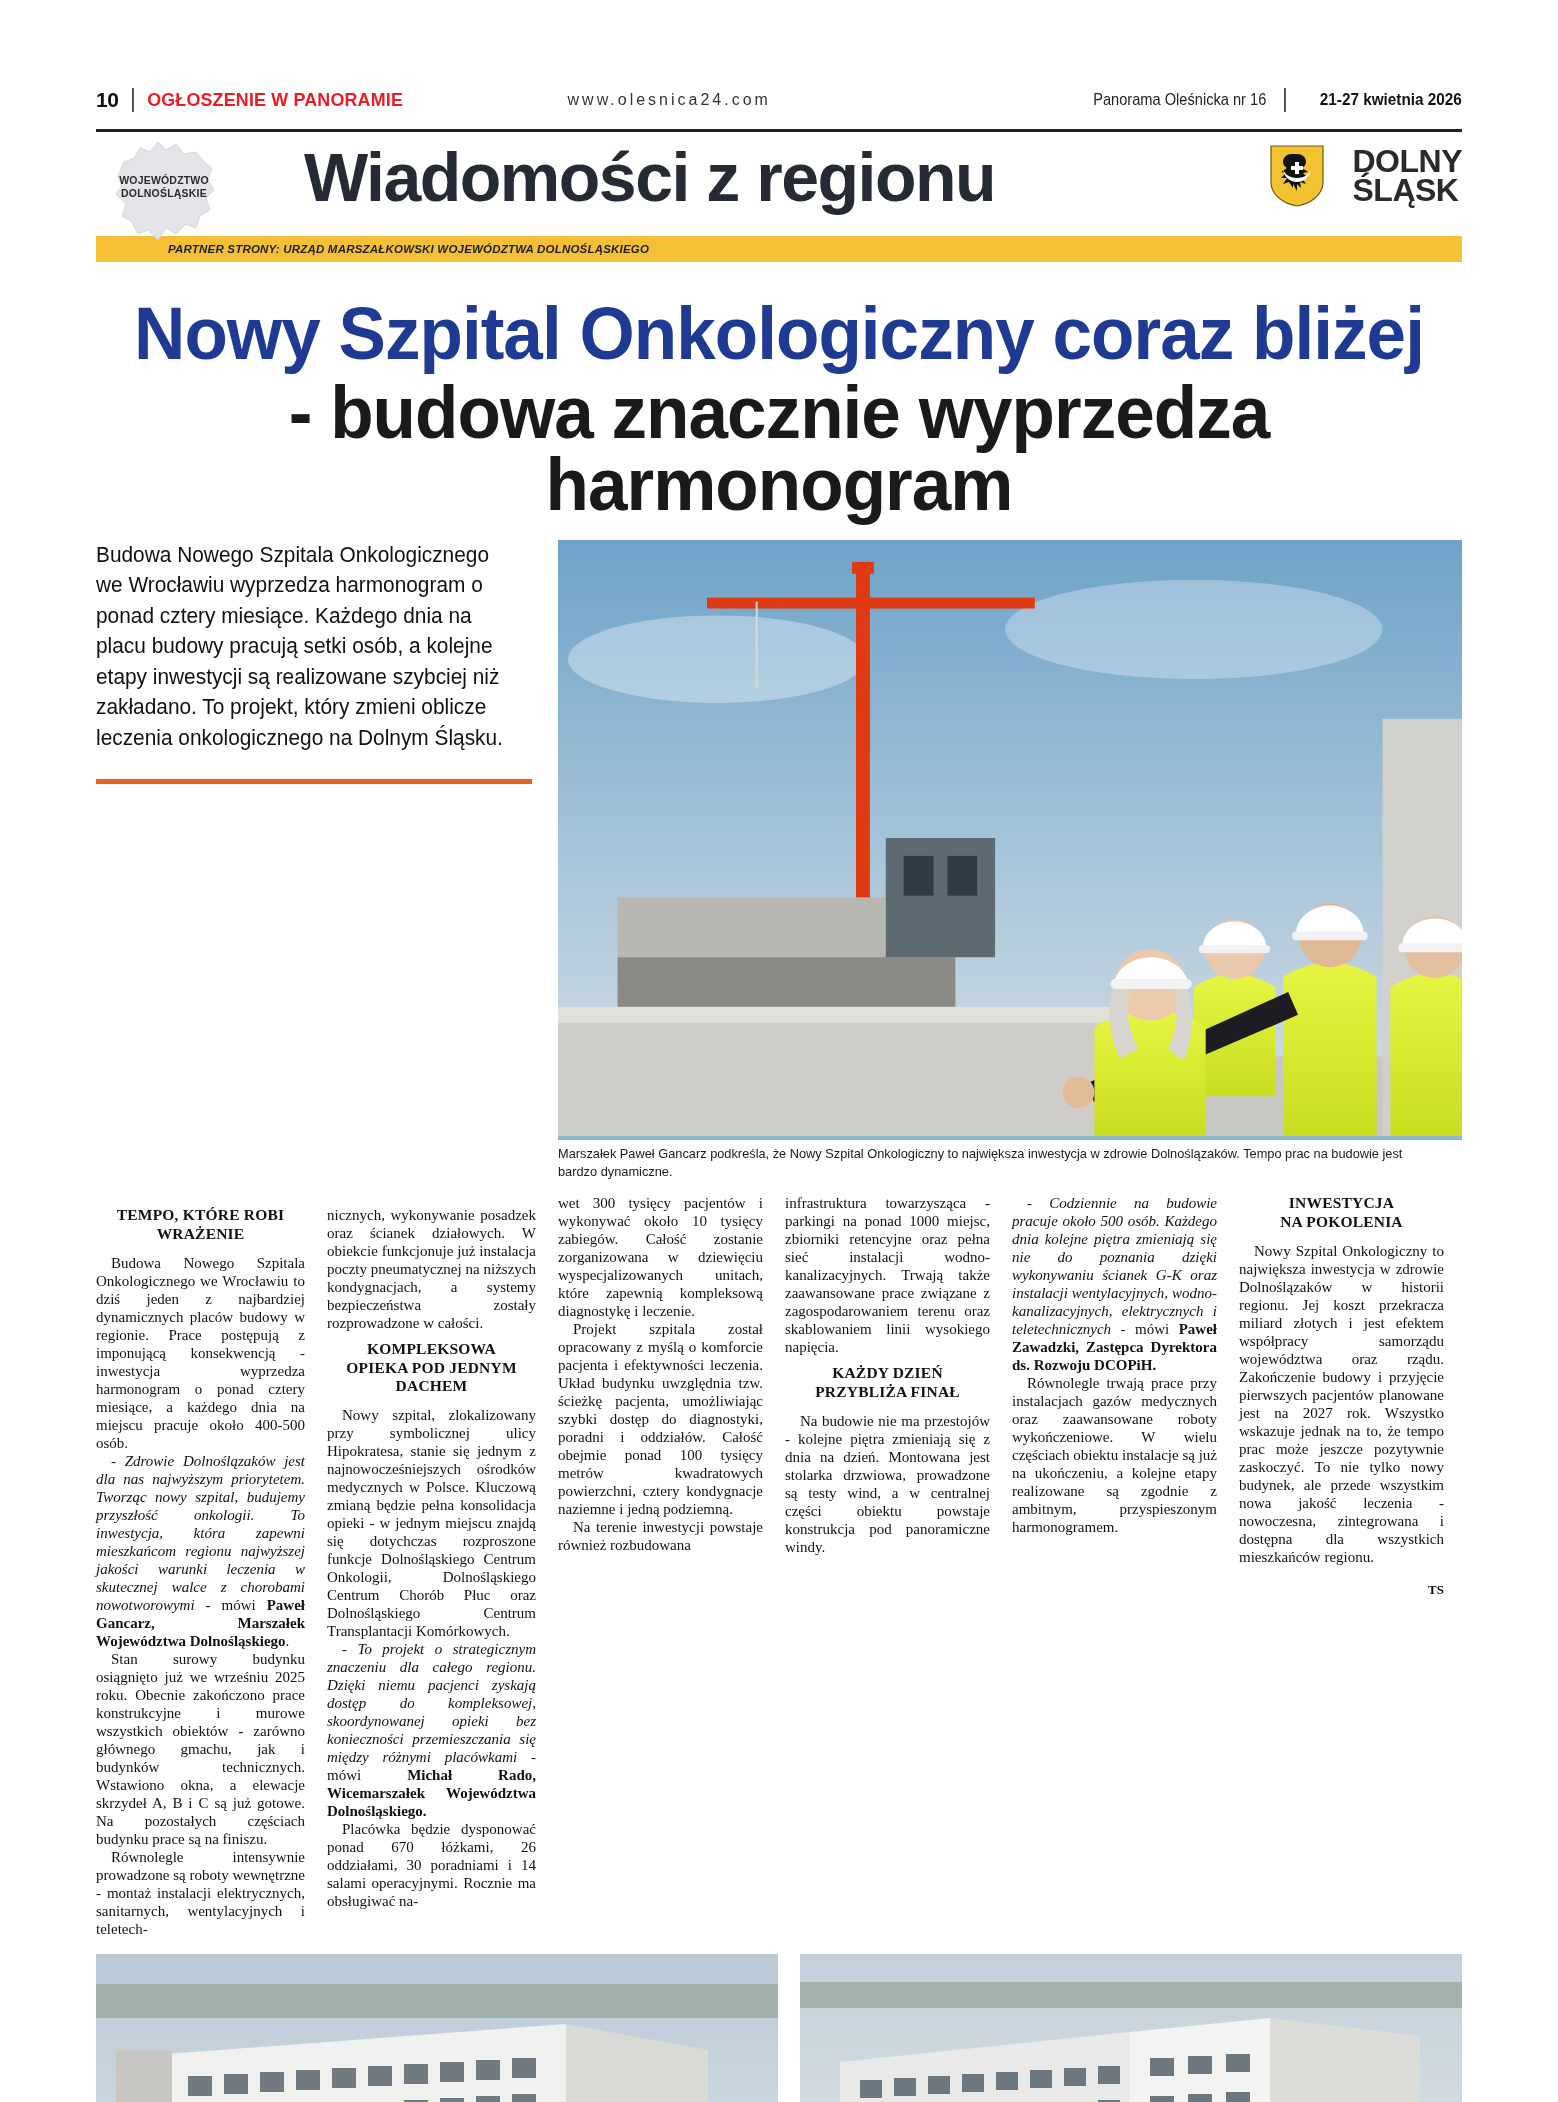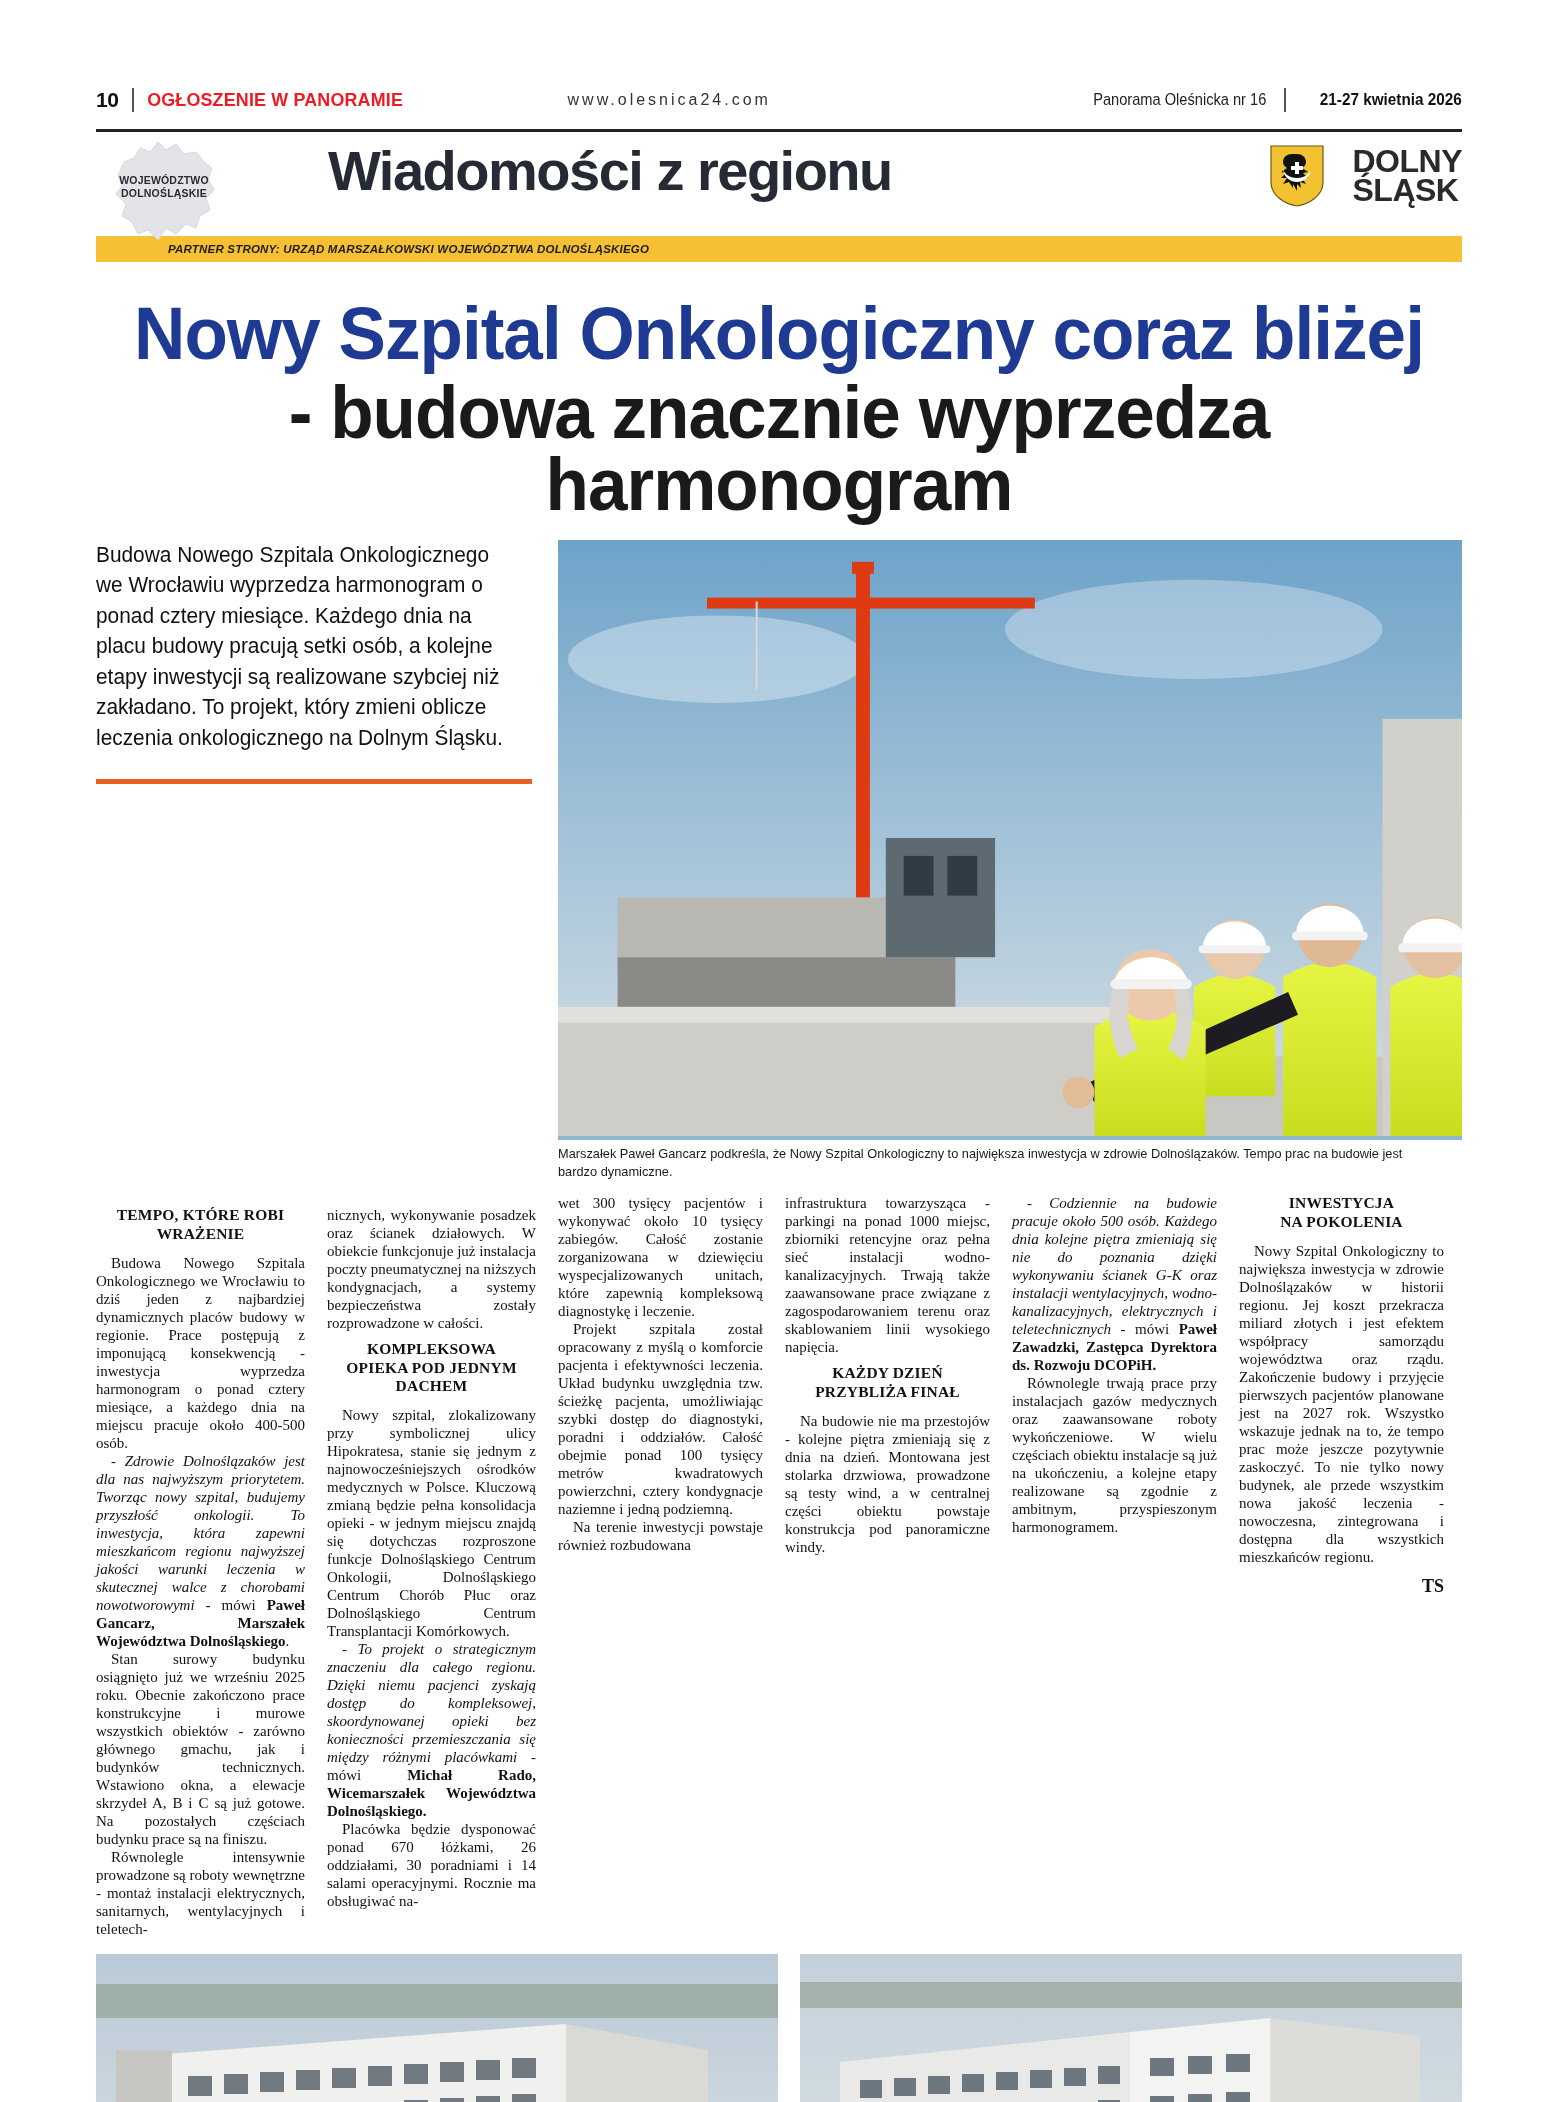--- a/index.html
+++ b/index.html
@@ -57,23 +57,23 @@
     z-index:1;
   }
   .mapmark svg{display:block;}
   .map-label{
     position:absolute;left:14px;top:38px;width:108px;text-align:center;
     font-family:"Liberation Sans", sans-serif;
     font-size:10.5px;font-weight:bold;letter-spacing:.2px;color:#2a2a33;
     line-height:1.28;z-index:2;
   }
   .brandtitle{
-    position:absolute;left:232px;top:2px;
-    font-family:"Liberation Sans", sans-serif;
-    font-weight:bold;font-size:56px;color:#262a35;
+    position:absolute;left:208px;top:2px;
+    font-family:"Liberation Sans", sans-serif;
+    font-weight:bold;font-size:68px;color:#262a35;
     letter-spacing:-1.5px;
     white-space:nowrap;
   }
   .dslogo{
     position:absolute;right:0;top:8px;display:flex;align-items:center;gap:28px;
   }
   .crest{width:56px;height:64px;}
   .dstext{
     font-family:"Liberation Sans", sans-serif;
     font-weight:bold;font-size:32px;line-height:0.92;color:#2a2a2a;
@@ -135,21 +135,21 @@
   .bd{font-weight:bold;}
 
   .cols4{display:flex;margin-top:14px;}
   .col4{width:227px;box-sizing:border-box;padding-right:22px;}
   .col4:last-child{padding-right:0;width:205px;}
 
   .lowerwrap{display:flex;}
   .leftstack{width:462px;}
   .rightstack{flex:1;}
 
-  .sign{text-align:right;font-weight:bold;font-size:18px;margin-top:10px;}
+  .sign{text-align:right;font-weight:bold;font-size:13px;margin-top:16px;}
 
   
   .bottomrow{display:flex;gap:22px;margin-top:16px;}
   .bphoto{height:330px;position:relative;overflow:hidden;background:#9fb3bf;}
   .bphoto.b1{width:682px;}
   .bphoto.b2{width:662px;}
 
   
   .sky{position:absolute;inset:0;}
 </style>

